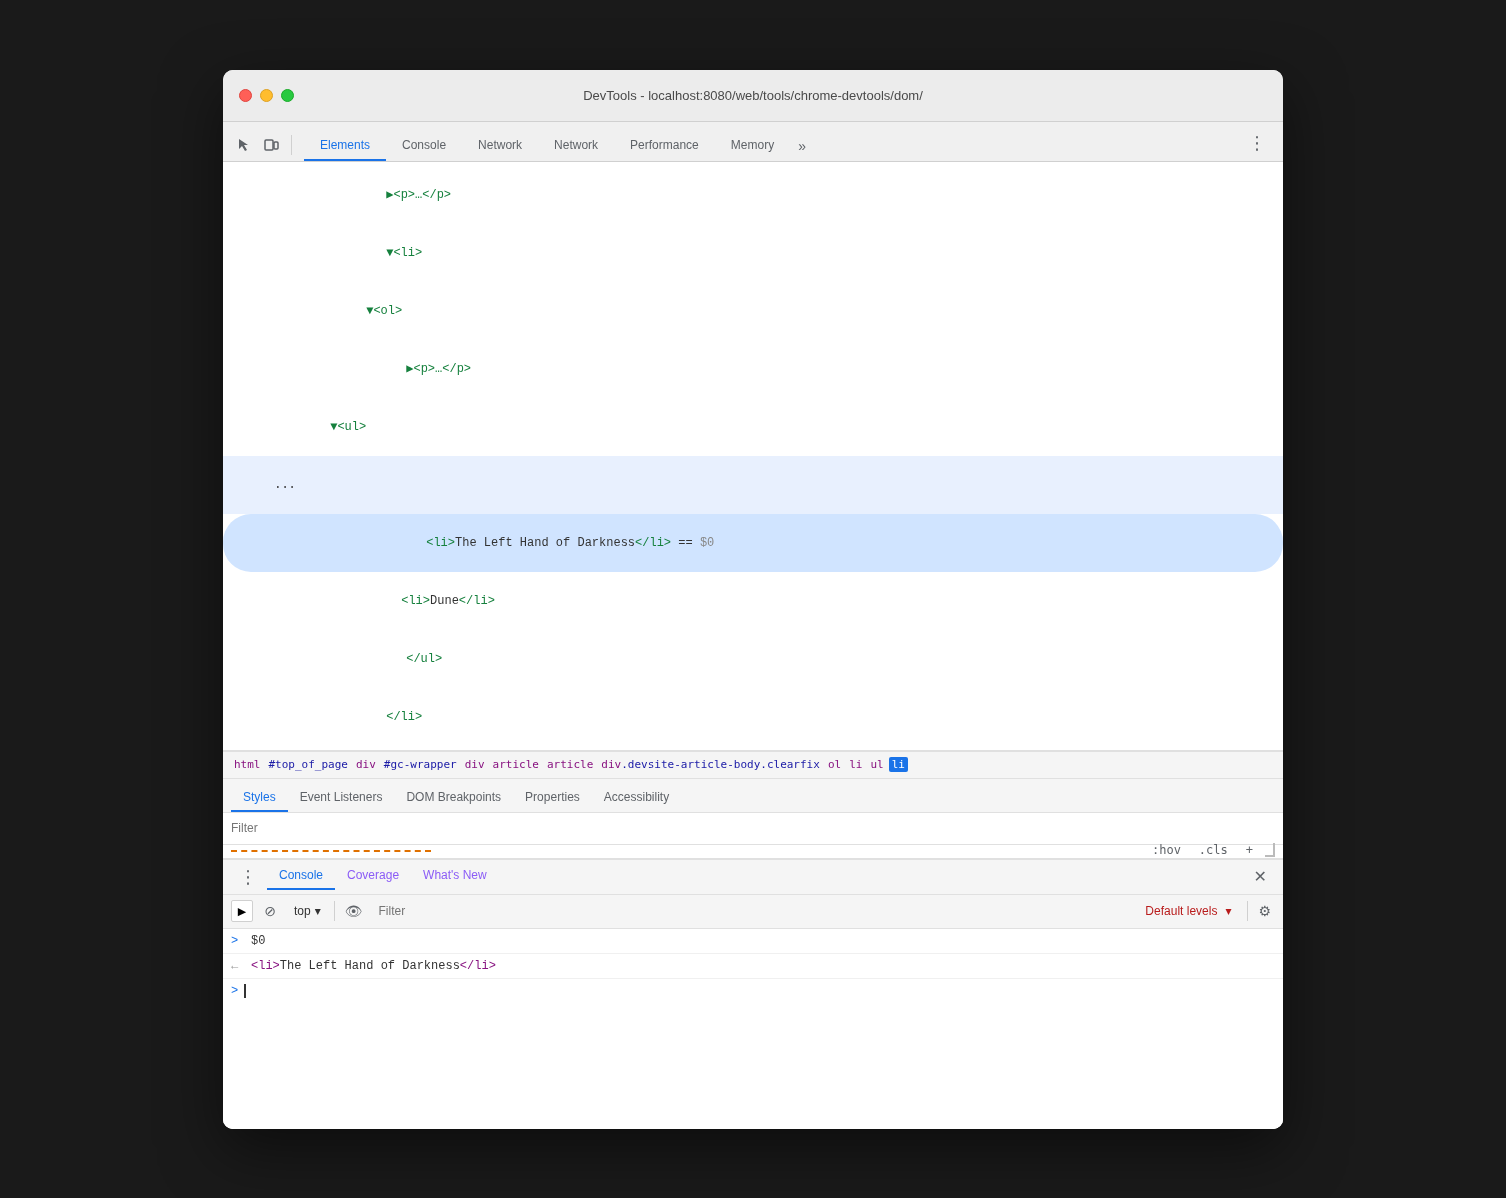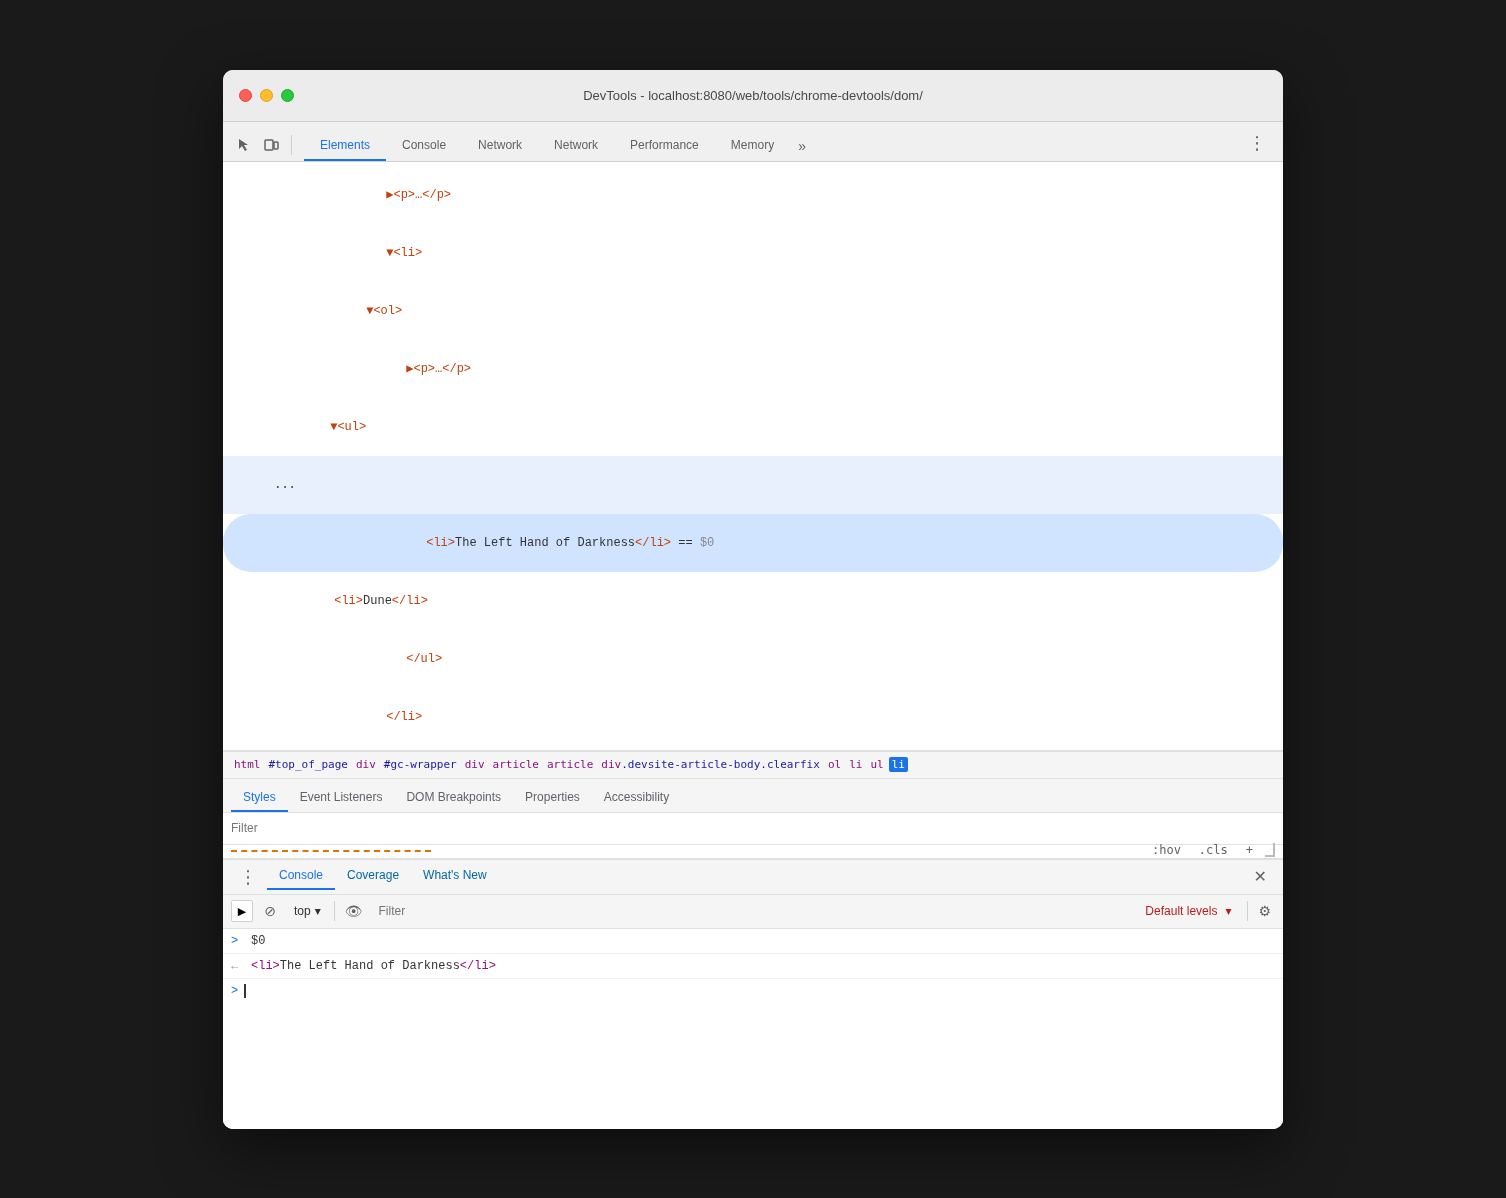--- a/index.html
+++ b/index.html
@@ -123,21 +123,21 @@
       white-space: pre;
       color: #333;
     }
     .dom-line.highlighted {
       background: #e8f0fe;
     }
     .dom-line.selected {
       background: #d0e4ff;
       border-radius: 28px;
     }
-    .tag { color: #c2410c; }
+    .tag { color: #15803d; }
     .dom-equals { color: #333; }
     .dom-dollar { color: #888; }
     
     .breadcrumb-bar {
       background: #f5f5f5;
       border-bottom: 1px solid #e0e0e0;
       border-top: 1px solid #e0e0e0;
       padding: 4px 8px;
       display: flex;
       flex-wrap: wrap;
@@ -244,21 +244,21 @@
     .console-tab-dots {
       font-size: 18px;
       color: #5f6368;
       padding: 4px 8px;
       cursor: pointer;
       letter-spacing: 2px;
     }
     .console-tab {
       padding: 5px 12px 6px;
       font-size: 12px;
-      color: #0369a1;
+      color: #8b5cf6;
       cursor: pointer;
       border-bottom: 2px solid transparent;
     }
     .console-tab.active {
       color: #1a73e8;
       border-bottom: 2px solid #1a73e8;
     }
     .console-tab-spacer { flex: 1; }
     .console-close {
       padding: 4px 8px;
@@ -456,21 +456,21 @@
     </div>
     <div class="dom-line" style="padding-left: 64px;">
       <span class="tag">▼&lt;ul&gt;</span>
     </div>
     <div class="dom-line highlighted" style="padding-left: 8px; color: #333;">
       <span>...</span>
     </div>
     <div class="dom-line selected" style="padding-left: 160px;">
       <span class="tag">&lt;li&gt;</span><span>The Left Hand of Darkness</span><span class="tag">&lt;/li&gt;</span><span class="dom-equals"> == </span><span class="dom-dollar">$0</span>
     </div>
-    <div class="dom-line" style="padding-left: 68px;">
+    <div class="dom-line" style="padding-left: 95px; margin-left: 40px;">
       <span class="tag">&lt;li&gt;</span><span>Dune</span><span class="tag">&lt;/li&gt;</span>
     </div>
     <div class="dom-line" style="padding-left: 140px;">
       <span class="tag">&lt;/ul&gt;</span>
     </div>
     <div class="dom-line" style="padding-left: 120px;">
       <span class="tag">&lt;/li&gt;</span>
     </div>
   </div>
 

